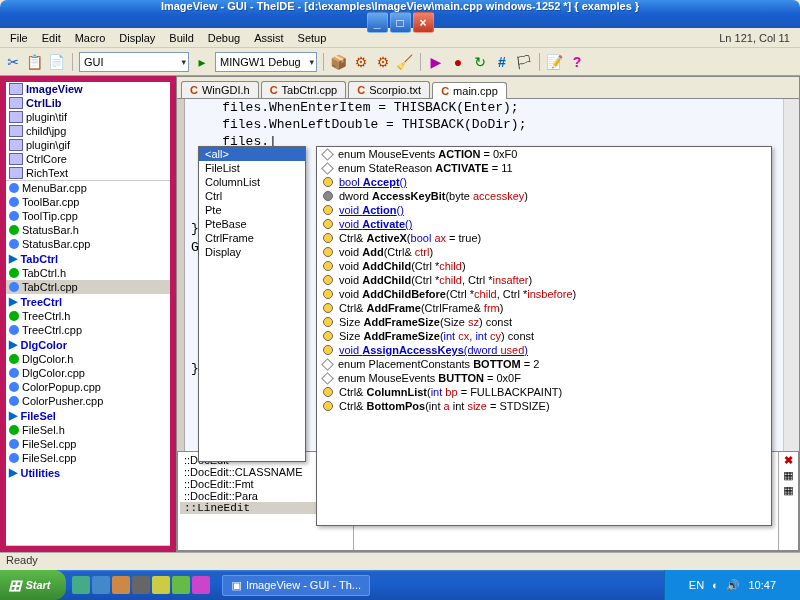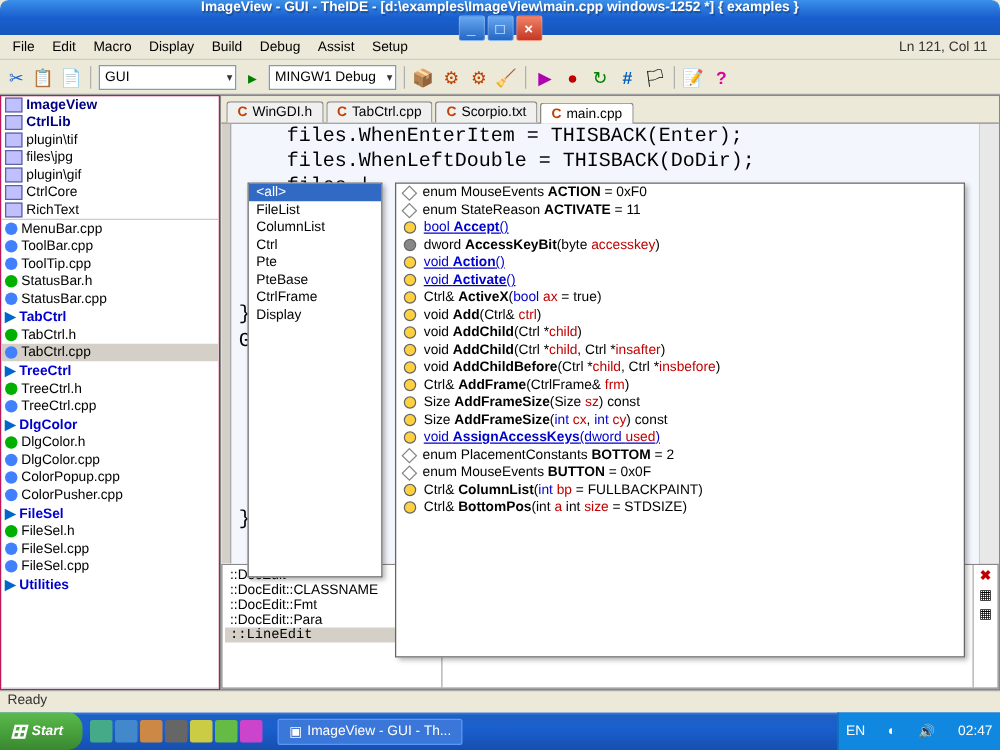--- a/index.html
+++ b/index.html
@@ -13,37 +13,37 @@
 .wb-close { background: linear-gradient(#f08367,#c43825); }
 .menubar { height: 20px; background: #ece9d8; display: flex; align-items: center; padding: 0 4px; gap: 2px; border-bottom: 1px solid #ccc; }
 .menubar span { padding: 2px 6px; cursor: pointer; }
 .status-right { margin-left: auto; padding-right: 8px; color: #333; }
 .toolbar { height: 28px; background: #ece9d8; border-bottom: 1px solid #a0a0a0; display: flex; align-items: center; padding: 0 4px; gap: 4px; }
 .tb-icon { width: 18px; height: 18px; display: flex; align-items: center; justify-content: center; font-size: 14px; cursor: pointer; }
 .tb-sep { width: 1px; height: 18px; background: #b0b0b0; margin: 0 2px; }
 .combo { height: 20px; border: 1px solid #7f9db9; background: white; padding: 0 14px 0 4px; display: flex; align-items: center; position: relative; }
 .combo::after { content: "▾"; position: absolute; right: 2px; color: #333; font-size: 9px; }
 .layout { display: flex; height: calc(600px - 28px - 20px - 28px - 18px - 30px); }
-.sidebar { width: 176px; background: white; border: 1px solid #be185d; display: flex; flex-direction: column; overflow: hidden; }
+.sidebar { width: 176px; background: white; border: 6px solid #be185d; display: flex; flex-direction: column; overflow: hidden; }
 .sb-panel { border-bottom: 1px solid #ccc; overflow-y: auto; }
 .sb-panel.top { flex: 0 0 auto; max-height: 160px; }
 .sb-panel.bot { flex: 1; }
 .sb-item { display: flex; align-items: center; padding: 1px 3px; gap: 3px; cursor: pointer; }
 .sb-item.bold { font-weight: bold; color: #000080; }
 .sb-item.blue { color: #0000cc; font-weight: bold; }
 .sb-item.sel { background: #d4d0c8; }
 .sb-ico { width: 14px; height: 12px; background: #c0c0ff; border: 1px solid #6060a0; }
 .bullet { width: 10px; height: 10px; border-radius: 50%; }
 .bC { background: #4080ff; } .bH { background: #00b000; }
 .main { flex: 1; display: flex; flex-direction: column; background: white; border: 1px solid #888; }
 .tabs { height: 22px; background: #ece9d8; display: flex; align-items: flex-end; padding: 0 4px; border-bottom: 1px solid #888; }
 .tab { background: #f0f0f0; border: 1px solid #888; border-bottom: none; padding: 2px 8px; margin-right: 2px; display: flex; gap: 4px; align-items: center; border-radius: 3px 3px 0 0; }
 .tab.active { background: white; position: relative; top: 1px; }
 .code-area { flex: 1; position: relative; background: #f4f6fe; overflow: hidden; }
-.code-line { padding: 1px 8px; font-family: 'Courier New', monospace; font-size: 16px; white-space: pre; }
+.code-line { padding: 1px 8px; font-family: 'Courier New', monospace; font-size: 13px; white-space: pre; }
 .gutter { position: absolute; left: 0; top: 0; width: 8px; height: 100%; background: #d4d0c8; border-right: 1px solid #aaa; }
 .popup { position: absolute; background: white; border: 1px solid #666; box-shadow: 2px 2px 4px rgba(0,0,0,0.3); }
 .popup1 { left: 198px; top: 50px; width: 108px; height: 316px; overflow: hidden; }
 .popup1 .pi { padding: 1px 6px; cursor: pointer; }
 .popup1 .pi.sel { background: #316ac5; color: white; }
 .popup2 { left: 316px; top: 50px; width: 456px; height: 380px; overflow-y: auto; }
 .popup2 .pi { display: flex; align-items: center; padding: 1px 6px; gap: 6px; cursor: pointer; }
 .dia { width: 9px; height: 9px; transform: rotate(45deg); border: 1px solid #888; background: white; }
 .circ { width: 10px; height: 10px; border-radius: 50%; border: 1px solid #666; }
 .circ.y { background: #ffd040; } .circ.g { background: #888; }
@@ -53,21 +53,21 @@
 .bp-left .bi { padding: 0 4px; }
 .bp-left .bi.sel { background: #d4d0c8; font-family: Liberation Mono, monospace; }
 .bp-right { flex: 1; overflow: auto; padding: 2px; }
 .bp-icons { width: 20px; border-left: 1px solid #aaa; display: flex; flex-direction: column; align-items: center; gap: 2px; padding-top: 2px; }
 .statusbar { height: 18px; background: #ece9d8; border-top: 1px solid #aaa; padding: 1px 6px; color: #333; }
 .taskbar { height: 30px; background: linear-gradient(to bottom, #3980e4, #2060c0 8%, #1a5fcf 40%, #164fb0); display: flex; align-items: center; color: white; }
 .start-btn { height: 30px; background: linear-gradient(to bottom, #5abb4b, #398830); border-radius: 0 12px 12px 0; padding: 0 16px 0 8px; display: flex; align-items: center; gap: 4px; font-weight: bold; font-style: italic; font-size: 14px; }
 .ql { display: flex; gap: 2px; padding: 0 6px; }
 .ql-icon { width: 18px; height: 18px; border-radius: 2px; }
 .tbar-task { background: #3a77d8; border: 1px solid #5a97f8; border-radius: 2px; padding: 3px 8px; margin-left: 6px; display: flex; gap: 4px; align-items: center; font-size: 11px; }
-.tray { margin-left: auto; background: #1188e0; height: 30px; display: flex; align-items: center; padding: 0 6px; gap: 18px; border-left: 1px solid #0a6db0; }
+.tray { margin-left: auto; background: #1188e0; height: 30px; display: flex; align-items: center; padding: 0 24px; gap: 8px; border-left: 1px solid #0a6db0; }
 .scrollbar-track { width: 16px; background: #e8e8e8; border-left: 1px solid #ccc; }
 .hsplit { display: flex; flex: 1; overflow: hidden; }
 </style>
 </head>
 <body>
 
 <div class="titlebar">
   <div class="titlebar-icon"></div>
   <div class="titlebar-text">ImageView - GUI - TheIDE - [d:\examples\ImageView\main.cpp windows-1252 *]  { examples }</div>
   <div class="win-btns">
@@ -127,21 +127,21 @@
         <div class="sb-item bold">
           <span class="sb-ico"></span>
           <span>CtrlLib</span>
         </div>
         <div class="sb-item">
           <span class="sb-ico"></span>
           <span>plugin\tif</span>
         </div>
         <div class="sb-item">
           <span class="sb-ico"></span>
-          <span>files\jpg</span>
+          <span>child\jpg</span>
         </div>
         <div class="sb-item">
           <span class="sb-ico"></span>
           <span>plugin\gif</span>
         </div>
         <div class="sb-item">
           <span class="sb-ico"></span>
           <span>CtrlCore</span>
         </div>
         <div class="sb-item">
@@ -334,21 +334,21 @@
     <div class="ql-icon" style="background:#c4c"></div>
   </div>
   <div class="tbar-task">
     <span>▣</span>
     <span>ImageView - GUI - Th...</span>
   </div>
   <div class="tray">
     <span>EN</span>
     <span>◐</span>
     <span>🔊</span>
-    <span>02:47</span>
+    <span>10:47</span>
   </div>
 </div>
 
 <div class="popup popup1" id="popup1" style="top: 146px;">
     <div class="pi sel">&lt;all&gt;</div>
     <div class="pi">FileList</div>
     <div class="pi">ColumnList</div>
     <div class="pi">Ctrl</div>
     <div class="pi">Pte</div>
     <div class="pi">PteBase</div>

